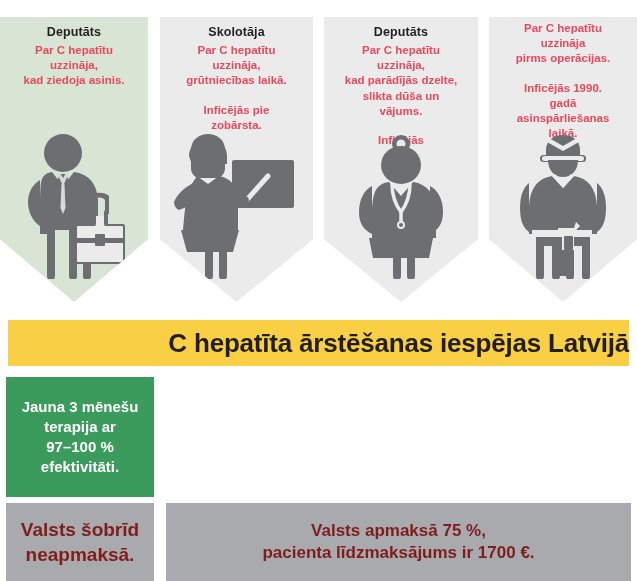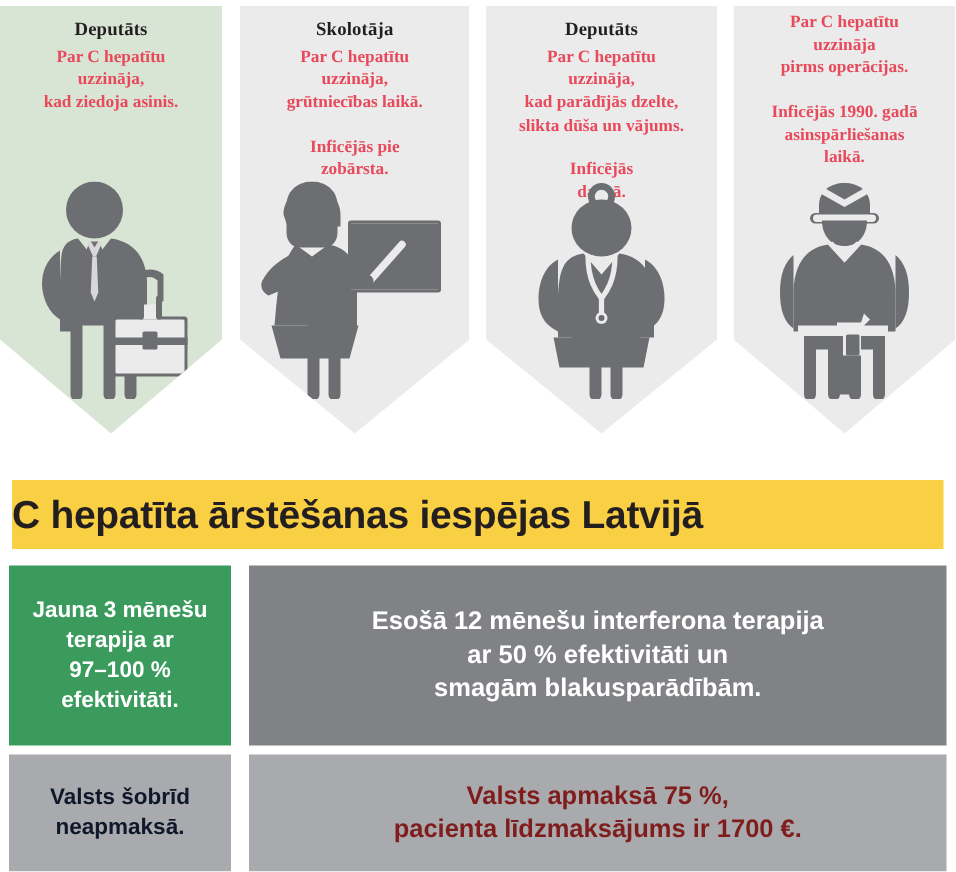--- a/index.html
+++ b/index.html
@@ -23,26 +23,25 @@
   
   .persona-row {
     position: absolute;
     left: 0;
     top: 0;
     width: 637px;
     height: 300px;
   }
   .persona {
     position: absolute;
-    top: 4px;
+    top: 17px;
     height: 285px;
     -webkit-clip-path: polygon(0 0, 100% 0, 100% 78%, 50% 100%, 0 78%);
     clip-path: polygon(0 0, 100% 0, 100% 78%, 50% 100%, 0 78%);
     box-sizing: border-box;
-    font-family: Liberation Serif, serif;
   }
   .persona.c1 { left: 0px;   width: 148px; background: #d9e5d4; }
   .persona.c2 { left: 160px; width: 153px; background: #ebebeb; }
   .persona.c3 { left: 324px; width: 154px; background: #ebebeb; }
   .persona.c4 { left: 489px; width: 148px; background: #ebebeb; }
 
   .persona-title {
     text-align: center;
     font-size: 12.5px;
     font-weight: bold;
@@ -76,21 +75,21 @@
   
   .banner {
     position: absolute;
     left: 8px;
     top: 320px;
     width: 621px;
     height: 46px;
     background: #f9cf43;
     display: flex;
     align-items: center;
-    justify-content: flex-start;
+    justify-content: flex-end;
   }
   .banner-text {
     font-size: 26px;
     font-weight: bold;
     color: #231f20;
     letter-spacing: -0.2px;
     white-space: nowrap;
   }
 
   
@@ -136,22 +135,22 @@
     font-size: 17px;
     padding: 0 10px;
   }
 
   .cell.new-cost {
     left: 6px; top: 126px;
     width: 148px; height: 78px;
     background: #a8aaad;
   }
   .cell.new-cost .cell-text {
-    color: #0f172a;
-    font-size: 15px;
+    color: #7f1d1d;
+    font-size: 19px;
     padding: 0 6px;
   }
 
   .cell.old-cost {
     left: 166px; top: 126px;
     width: 465px; height: 78px;
     background: #a8aaad;
   }
   .cell.old-cost .cell-text {
     color: #7f1d1d;
@@ -317,23 +316,20 @@
   </div>
 
   <div class="banner">
     <div class="banner-text">C hepatīta ārstēšanas iespējas Latvijā</div>
   </div>
 
   <div class="cmp">
     <div class="cell new-therapy">
       <div class="cell-text">Jauna 3 mēnešu<br>terapija ar<br>97–100 %<br>efektivitāti.</div>
     </div>
-    <div class="cell old-therapy">
-      <div class="cell-text">Esošā 12 mēnešu interferona terapija<br>ar 50 % efektivitāti un<br>smagām blakusparādībām.</div>
-    </div>
     <div class="cell new-cost">
       <div class="cell-text">Valsts šobrīd<br>neapmaksā.</div>
     </div>
     <div class="cell old-cost">
       <div class="cell-text">Valsts apmaksā 75 %,<br>pacienta līdzmaksājums ir 1700 €.</div>
     </div>
   </div>
 
 </div>
 

